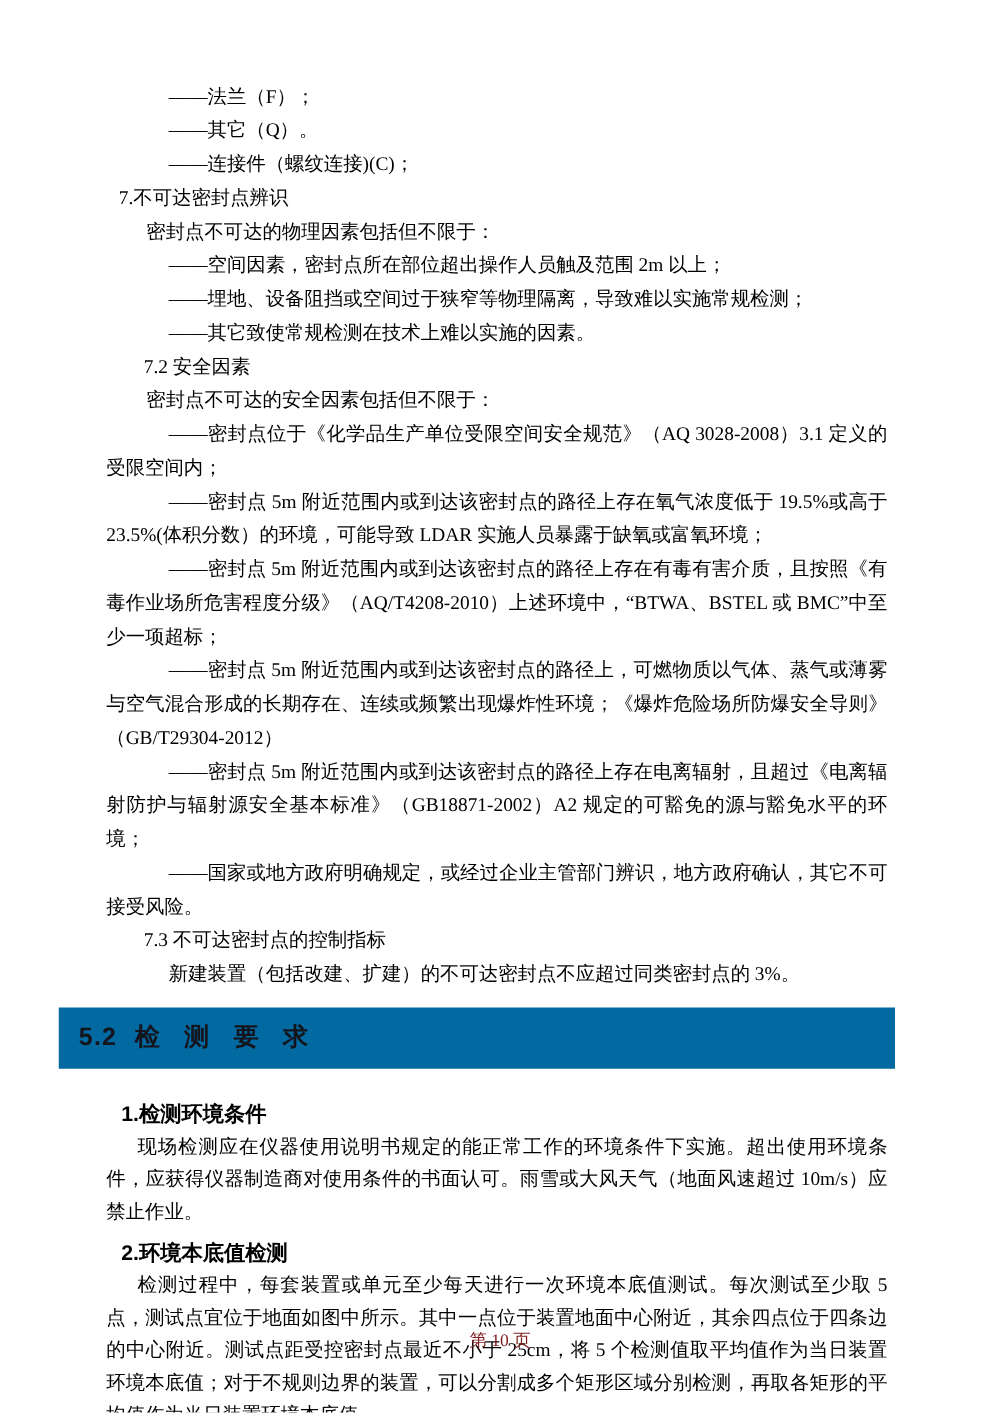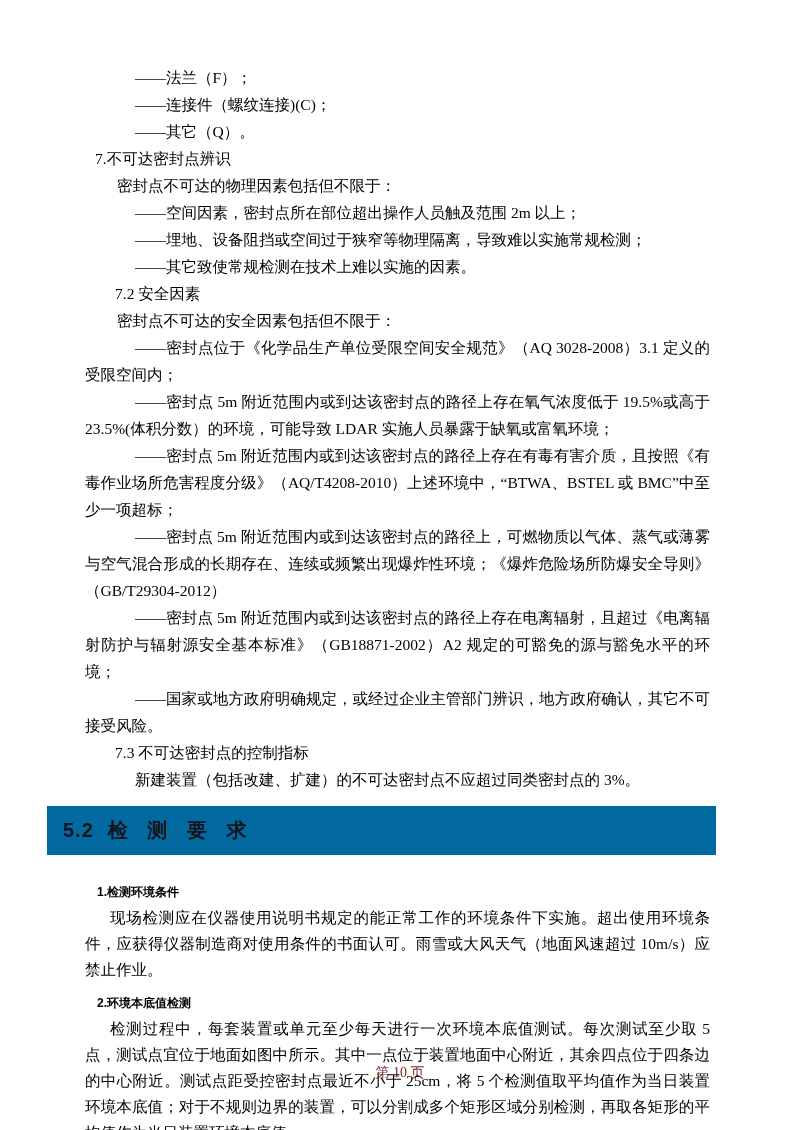--- a/index.html
+++ b/index.html
@@ -40,43 +40,43 @@
     line-height: 49px;
     text-align: left;
   }
   .band .num   { letter-spacing: 1px; margin-right: 14px; }
   .band .title { letter-spacing: 7px; }
 
   .s52 { line-height: 26px; }
   .num-heading {
     font-family: "Liberation Sans", "DejaVu Sans", sans-serif;
     font-weight: bold;
-    font-size: 12px;
+    font-size: 17px;
     margin-left: 12px;
     margin-top: 7px;
   }
   .s52 p { margin: 0; text-indent: 25px; }
 
   .footer {
     position: absolute;
     left: 0; right: 0;
     top: 1064px;
     text-align: center;
     font-size: 14px;
     color: #7f1d1d;
   }
 </style>
 </head>
 <body>
 
 <div class="content">
 
   <div class="dash-top">——法兰（F）；</div>
+  <div class="dash-top">——其它（Q）。</div>
   <div class="dash-top">——连接件（螺纹连接)(C)；</div>
-  <div class="dash-top">——其它（Q）。</div>
 
   <div class="h-l1">7.不可达密封点辨识</div>
 
   <div class="intro">密封点不可达的物理因素包括但不限于：</div>
   <div class="item">——空间因素，密封点所在部位超出操作人员触及范围 2m 以上；</div>
   <div class="item">——埋地、设备阻挡或空间过于狭窄等物理隔离，导致难以实施常规检测；</div>
   <div class="item">——其它致使常规检测在技术上难以实施的因素。</div>
 
   <div class="h-l2">7.2 安全因素</div>
   <div class="intro">密封点不可达的安全因素包括但不限于：</div>

